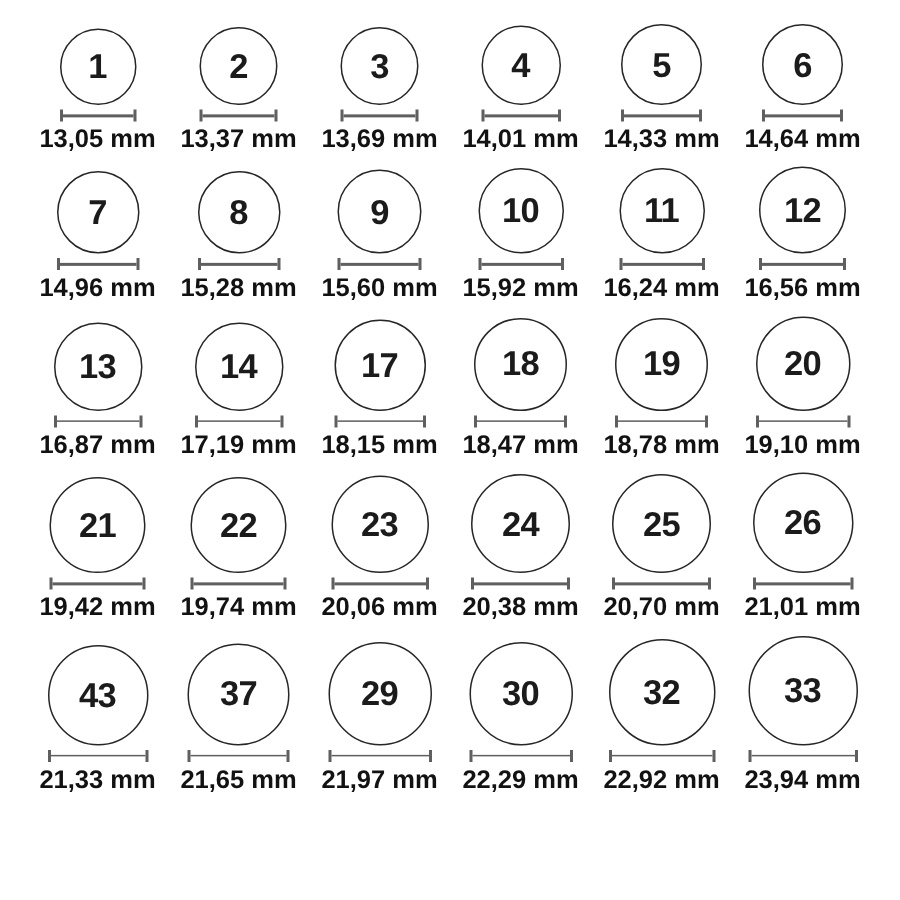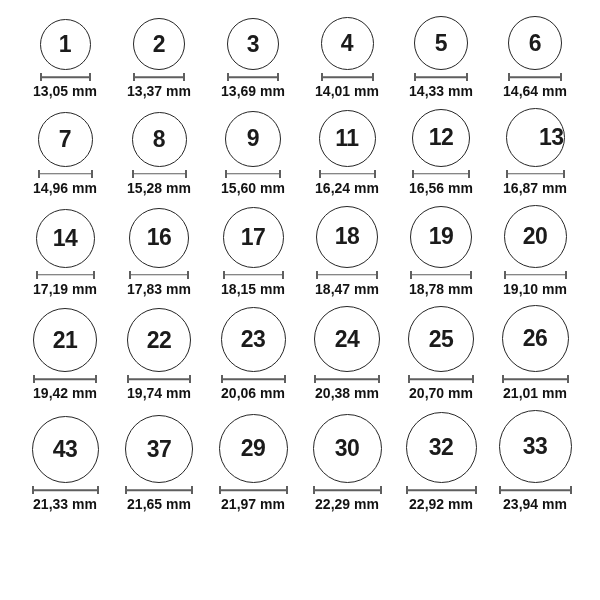--- a/index.html
+++ b/index.html
@@ -58,21 +58,21 @@
     left: 0;
     right: 0;
     top: 50%;
     transform: translateY(-50%);
     height: 1.5px;
     background: #5f5f5f;
   }
   .dia {
     margin-top: 2px;
     font-weight: 700;
-    font-size: 14px;
+    font-size: 17px;
     color: #121212;
     white-space: nowrap;
     line-height: 1.2;
   }
 </style>
 </head>
 <body>
 
 <div id="chart">
   <div class="cell">
@@ -158,20 +158,29 @@
   <div class="cell">
     <div class="circle" style="width: 56px; height: 56px;">
       <span class="num">9</span>
     </div>
     <div class="measure" style="width: 56px;">
       <div class="measure-bar"></div>
     </div>
     <div class="dia">15,60 mm</div>
   </div>
 
+  <div class="cell">
+    <div class="circle" style="width: 57px; height: 57px;">
+      <span class="num">10</span>
+    </div>
+    <div class="measure" style="width: 57px;">
+      <div class="measure-bar"></div>
+    </div>
+    <div class="dia">15,92 mm</div>
+  </div>
 
   <div class="cell">
     <div class="circle" style="width: 57px; height: 57px;">
       <span class="num">11</span>
     </div>
     <div class="measure" style="width: 57px;">
       <div class="measure-bar"></div>
     </div>
     <div class="dia">16,24 mm</div>
   </div>
@@ -180,49 +189,40 @@
     <div class="circle" style="width: 58px; height: 58px;">
       <span class="num">12</span>
     </div>
     <div class="measure" style="width: 58px;">
       <div class="measure-bar"></div>
     </div>
     <div class="dia">16,56 mm</div>
   </div>
 
   <div class="cell">
-    <div class="circle" style="width: 59px; height: 59px; justify-content: flex-end;">
+    <div class="circle" style="width: 59px; height: 59px;">
       <span class="num">13</span>
     </div>
     <div class="measure" style="width: 59px;">
       <div class="measure-bar"></div>
     </div>
     <div class="dia">16,87 mm</div>
   </div>
 
   <div class="cell">
     <div class="circle" style="width: 59px; height: 59px;">
       <span class="num">14</span>
     </div>
     <div class="measure" style="width: 59px;">
       <div class="measure-bar"></div>
     </div>
     <div class="dia">17,19 mm</div>
   </div>
 
 
-  <div class="cell">
-    <div class="circle" style="width: 60px; height: 60px;">
-      <span class="num">16</span>
-    </div>
-    <div class="measure" style="width: 60px;">
-      <div class="measure-bar"></div>
-    </div>
-    <div class="dia">17,83 mm</div>
-  </div>
 
   <div class="cell">
     <div class="circle" style="width: 61px; height: 61px;">
       <span class="num">17</span>
     </div>
     <div class="measure" style="width: 61px;">
       <div class="measure-bar"></div>
     </div>
     <div class="dia">18,15 mm</div>
   </div>

